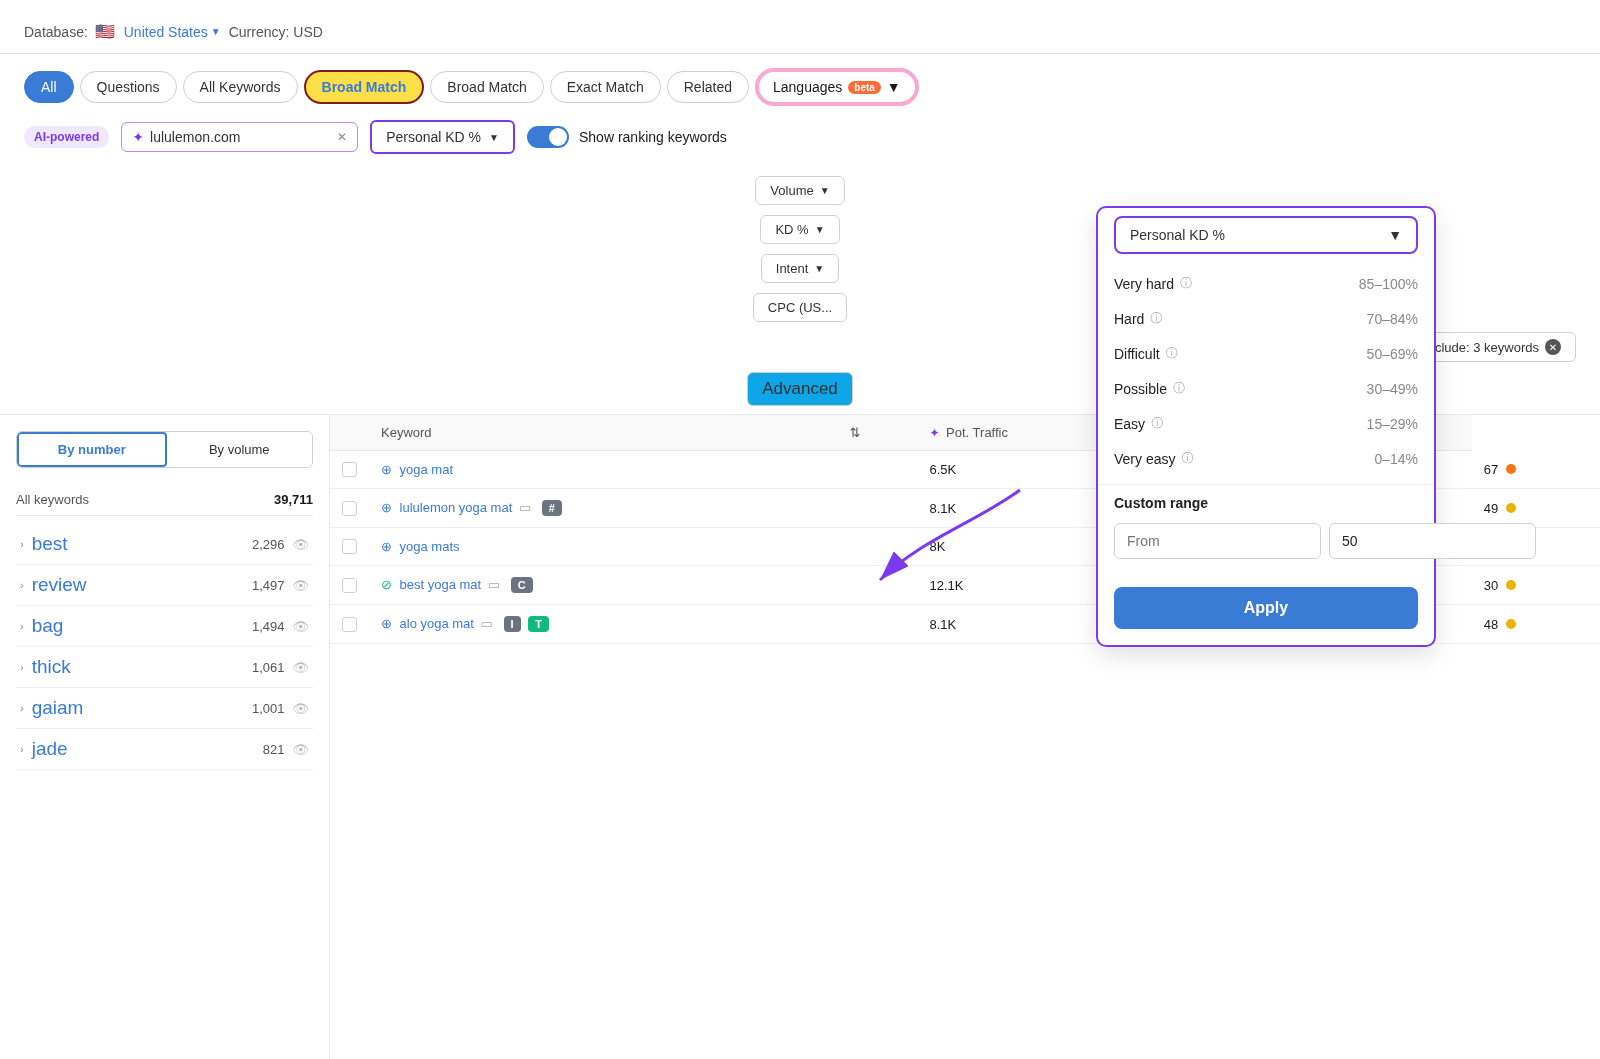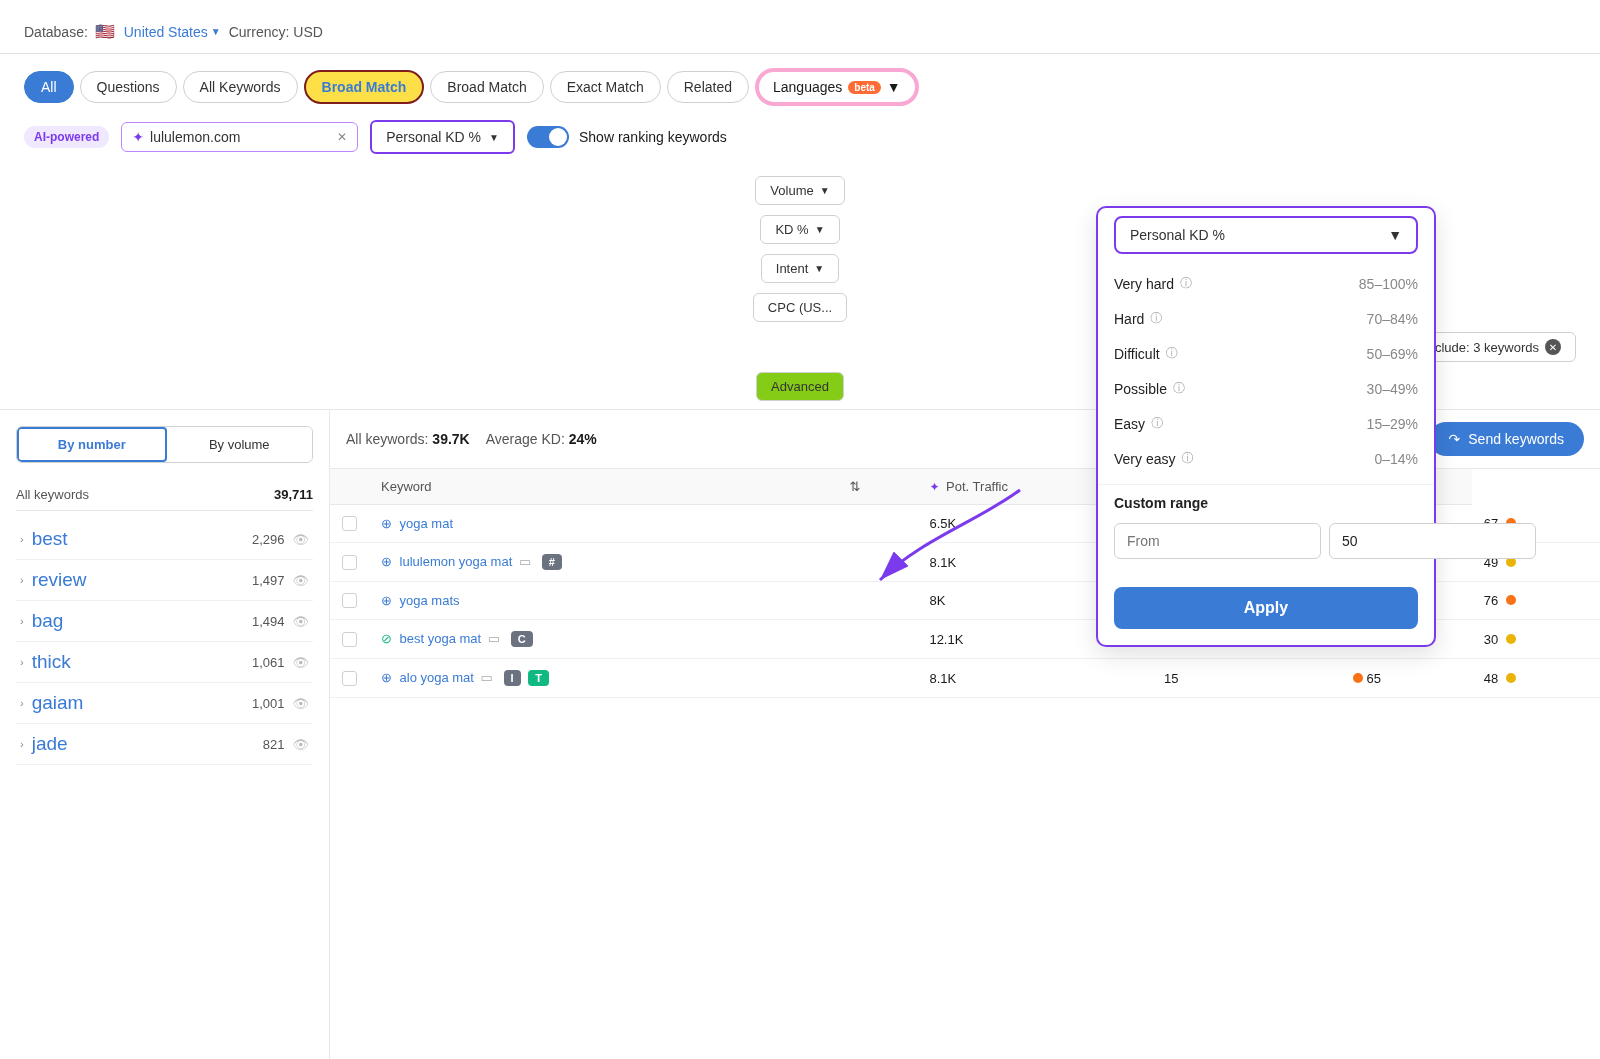--- a/index.html
+++ b/index.html
@@ -36,21 +36,21 @@
 
     .toggle-row { display: flex; align-items: center; gap: 10px; }
     .toggle { width: 42px; height: 22px; background: #3a7bd5; border-radius: 11px; position: relative; cursor: pointer; }
     .toggle::after { content: ''; width: 18px; height: 18px; background: #fff; border-radius: 50%; position: absolute; top: 2px; right: 2px; }
 
     .filter-row { display: flex; align-items: center; gap: 10px; padding: 8px 24px; background: #fff; border-bottom: 1px solid #e8e8e8; flex-direction: column; }
     .filter-btn { padding: 6px 14px; border-radius: 6px; border: 1px solid #d0d0d0; background: #fff; cursor: pointer; font-size: 13px; color: #333; display: flex; align-items: center; gap: 6px; }
     .filter-btn .arrow { font-size: 10px; }
     .exclude-btn { padding: 6px 14px; border-radius: 6px; border: 1px solid #d0d0d0; background: #fff; cursor: pointer; font-size: 13px; color: #333; display: flex; align-items: center; gap: 6px; margin-left: auto; }
     .exclude-x { background: #555; color: #fff; border-radius: 50%; width: 16px; height: 16px; display: flex; align-items: center; justify-content: center; font-size: 10px; }
-    .advanced-btn { padding: 6px 14px; border-radius: 6px; border: 1px solid #d0d0d0; background: #84cc16; cursor: pointer; font-size: 13px; color: #333; }
+    .advanced-btn { padding: 6px 14px; border-radius: 6px; border: 1px solid #d0d0d0; background: #0ea5e9; cursor: pointer; font-size: 17px; color: #333; }
 
     .main-content { display: flex; height: calc(1059px - 220px); }
 
     .sidebar { width: 330px; border-right: 1px solid #e8e8e8; padding: 16px; background: #fff; flex-shrink: 0; overflow-y: auto; }
     .view-toggle { display: flex; border: 1px solid #d0d0d0; border-radius: 6px; overflow: hidden; margin-bottom: 16px; }
     .view-btn { flex: 1; padding: 8px 0; text-align: center; cursor: pointer; font-size: 13px; color: #333; background: #fff; border: none; }
     .view-btn.active { background: #fff; border: 2px solid #3a7bd5; color: #3a7bd5; font-weight: 600; border-radius: 4px; }
 
     .sidebar-total { display: flex; justify-content: space-between; padding: 8px 0; border-bottom: 1px solid #e8e8e8; margin-bottom: 8px; font-size: 13px; color: #555; }
     .sidebar-total .count { color: #1a1a1a; font-weight: 600; }
@@ -236,33 +236,20 @@
       </div>
       <div class="sidebar-item">
         <span class="chevron">›</span>
         <span class="label">jade</span>
         <span class="num">821</span>
         <span class="eye-icon">👁</span>
       </div>
     </div>
 
     <div class="table-area">
-      <div class="table-header-bar">
-        <span class="keywords-count">
-          <span>All keywords:</span>
-          <strong>39.7K</strong>
-        </span>
-        <span class="avg-kd">
-          Average KD: <strong>24%</strong>
-        </span>
-        <button class="send-btn">
-          <span>↷</span>
-          <span>Send keywords</span>
-        </button>
-      </div>
 
       <table>
         <thead>
           <tr>
             <th style="width:30px;"></th>
             <th>
               <span>Keyword</span>
             </th>
             <th>
               <span>⇅</span>

